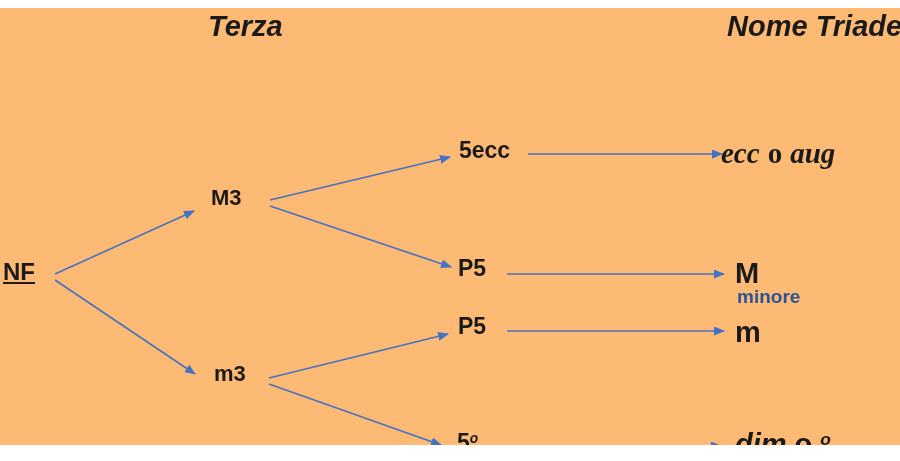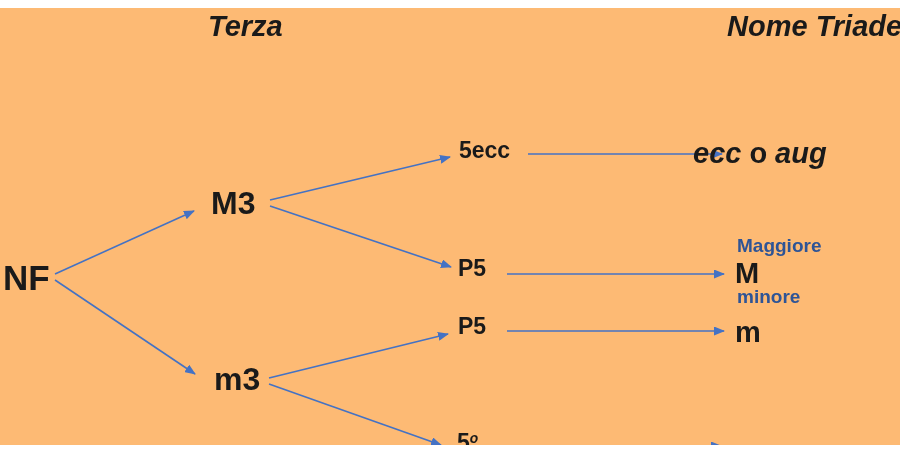--- a/index.html
+++ b/index.html
@@ -18,22 +18,22 @@
   .arrow-layer{position:absolute;left:0;top:0;width:900px;height:461px;}
   .arrow-layer line{stroke:var(--arrow);stroke-width:1.6;}
   .hdr{
     position:absolute;font-weight:700;font-style:italic;font-size:29px;
     line-height:1.15;white-space:nowrap;color:var(--text);
   }
   .node{
     position:absolute;font-weight:700;line-height:1.15;white-space:nowrap;
     color:var(--text);
   }
-  .node-root{font-size:35px;}
-  .node-branch{font-size:32px;}
+  .node-root{font-size:24px;text-decoration:underline;}
+  .node-branch{font-size:22px;}
   .node-leaf{font-size:23px;}
   .cat{
     position:absolute;font-weight:700;font-size:19px;line-height:1.15;
     white-space:nowrap;color:var(--category-label);
   }
   .res{
     position:absolute;font-weight:700;font-size:29px;line-height:1.15;
     white-space:nowrap;color:var(--text);
   }
   .it{font-style:italic;}
@@ -77,22 +77,22 @@
   <div class="hdr" style="left:727px;top:2px;">Nome Triade</div>
 
   <div class="node node-root" style="left:3px;top:250px;">NF</div>
   <div class="node node-branch" style="left:211px;top:177px;">M3</div>
   <div class="node node-branch" style="left:214px;top:353px;">m3</div>
   <div class="node node-leaf" style="left:459px;top:129px;">5ecc</div>
   <div class="node node-leaf" style="left:458px;top:247px;">P5</div>
   <div class="node node-leaf" style="left:458px;top:305px;">P5</div>
   <div class="node node-leaf" style="left:457px;top:421px;"><span>5</span><sup class="deg">o</sup></div>
 
-  <div class="res" style="left:693px;top:129px;"><span class="it">ecc</span><span class="mid-o">o</span><span class="it">aug</span></div>
+  <div class="res" style="left:721px;top:129px;font-family:Liberation Serif, serif;"><span class="it">ecc</span><span class="mid-o">o</span><span class="it">aug</span></div>
 
-  <div class="cat" style="left:737px;top:227px;">Maggiore</div>
   <div class="res" style="left:735px;top:249px;">M</div>
 
   <div class="cat" style="left:737px;top:278px;">minore</div>
   <div class="res" style="left:735px;top:308px;">m</div>
 
+  <div class="res" style="left:735px;top:420px;"><span class="it">dim</span><span class="mid-o">o</span><sup class="deg squiggle">o</sup></div>
 
 </div>
 
 </body></html>

